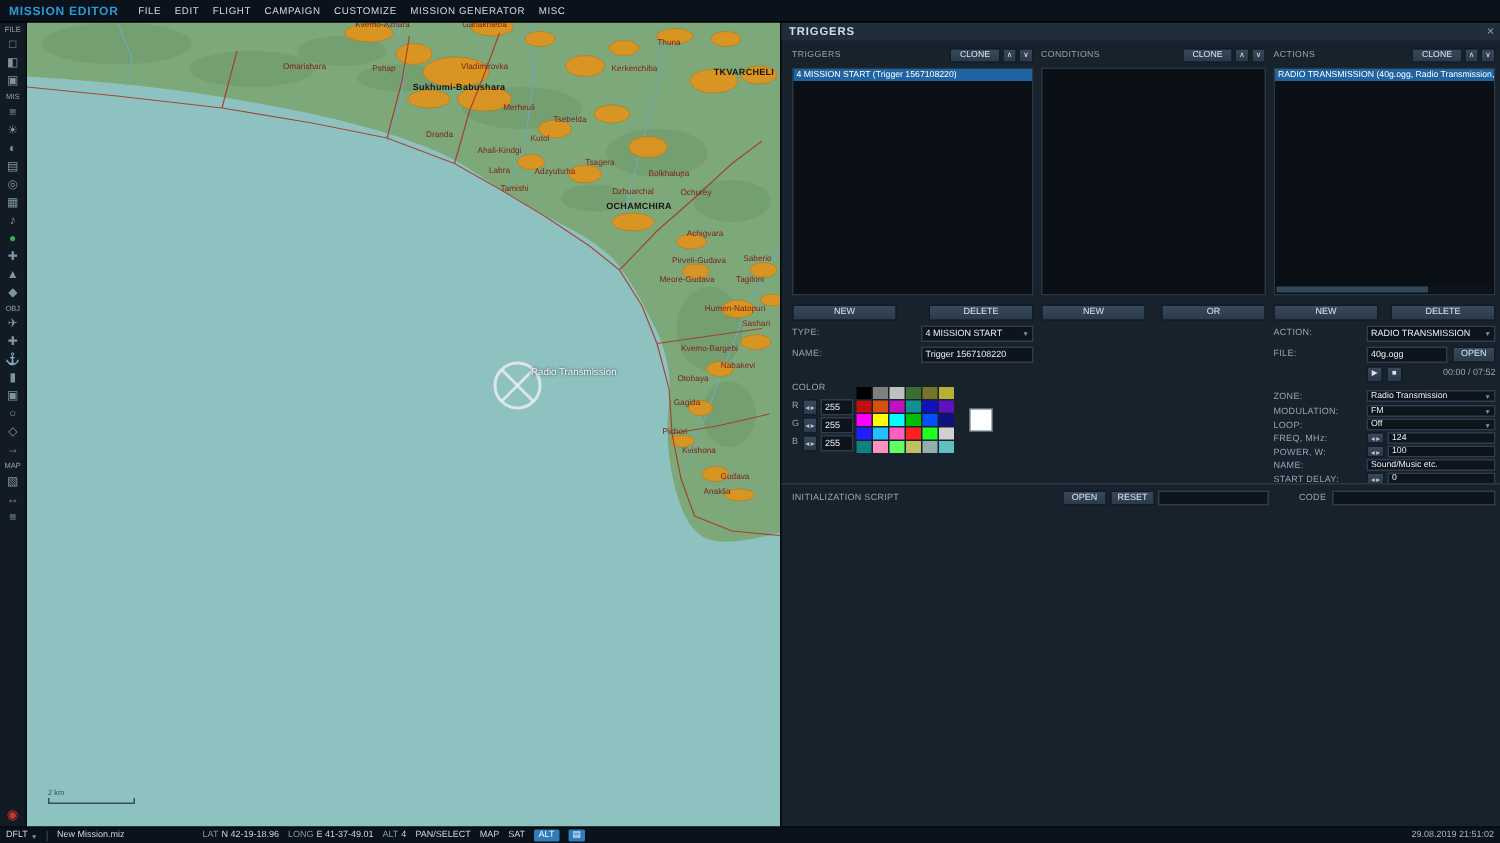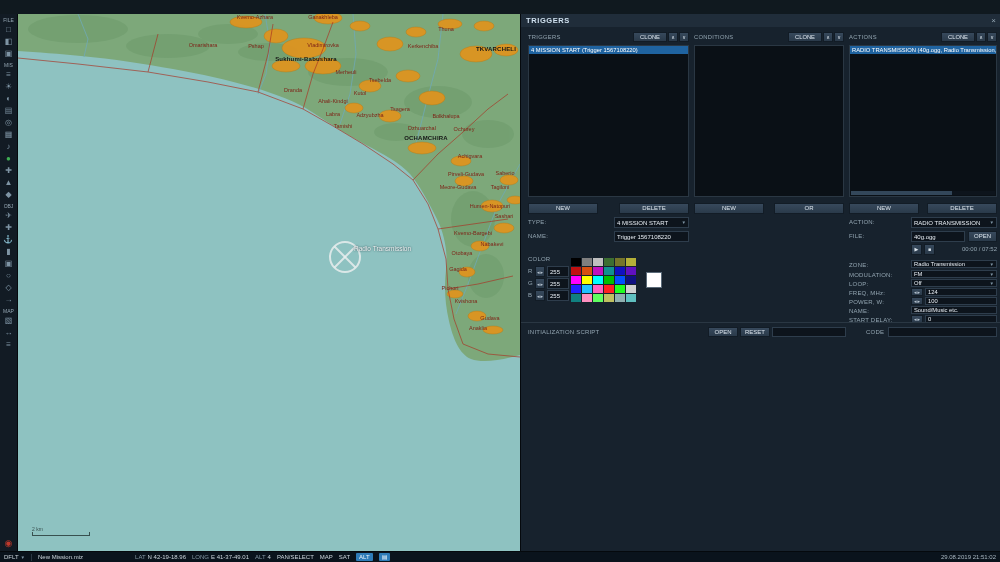--- a/index.html
+++ b/index.html
@@ -91,20 +91,32 @@
   .sb-blue { background:#2e7cb8; color:#eef5fa; padding:0 3px; height:8px; line-height:8px; border-radius:1px; }
   .sb-dt { margin-left:auto; color:#aab8c2; }
   .sb-sep { width:1px; height:7px; background:#2a3743; }
   .tiny-arr { font-size:4.5px; color:#7e94a4; }
 </style>
 </head>
 <body>
 
 <div id="root">
 
+  <div class="menubar">
+    <span class="app-title">MISSION EDITOR</span>
+    <span style="display:flex;gap:9px;align-items:center;">
+        <span class="menu-item">FILE</span>
+        <span class="menu-item">EDIT</span>
+        <span class="menu-item">FLIGHT</span>
+        <span class="menu-item">CAMPAIGN</span>
+        <span class="menu-item">CUSTOMIZE</span>
+        <span class="menu-item">MISSION GENERATOR</span>
+        <span class="menu-item">MISC</span>
+      </span>
+  </div>
 
   <div class="toolbar">
       <div class="tb-label">FILE</div>
       <div class="tb-icon">□</div>
       <div class="tb-icon">◧</div>
       <div class="tb-icon">▣</div>
       <div class="tb-label">MIS</div>
       <div class="tb-icon">≡</div>
       <div class="tb-icon">☀</div>
       <div class="tb-icon">◐</div>

